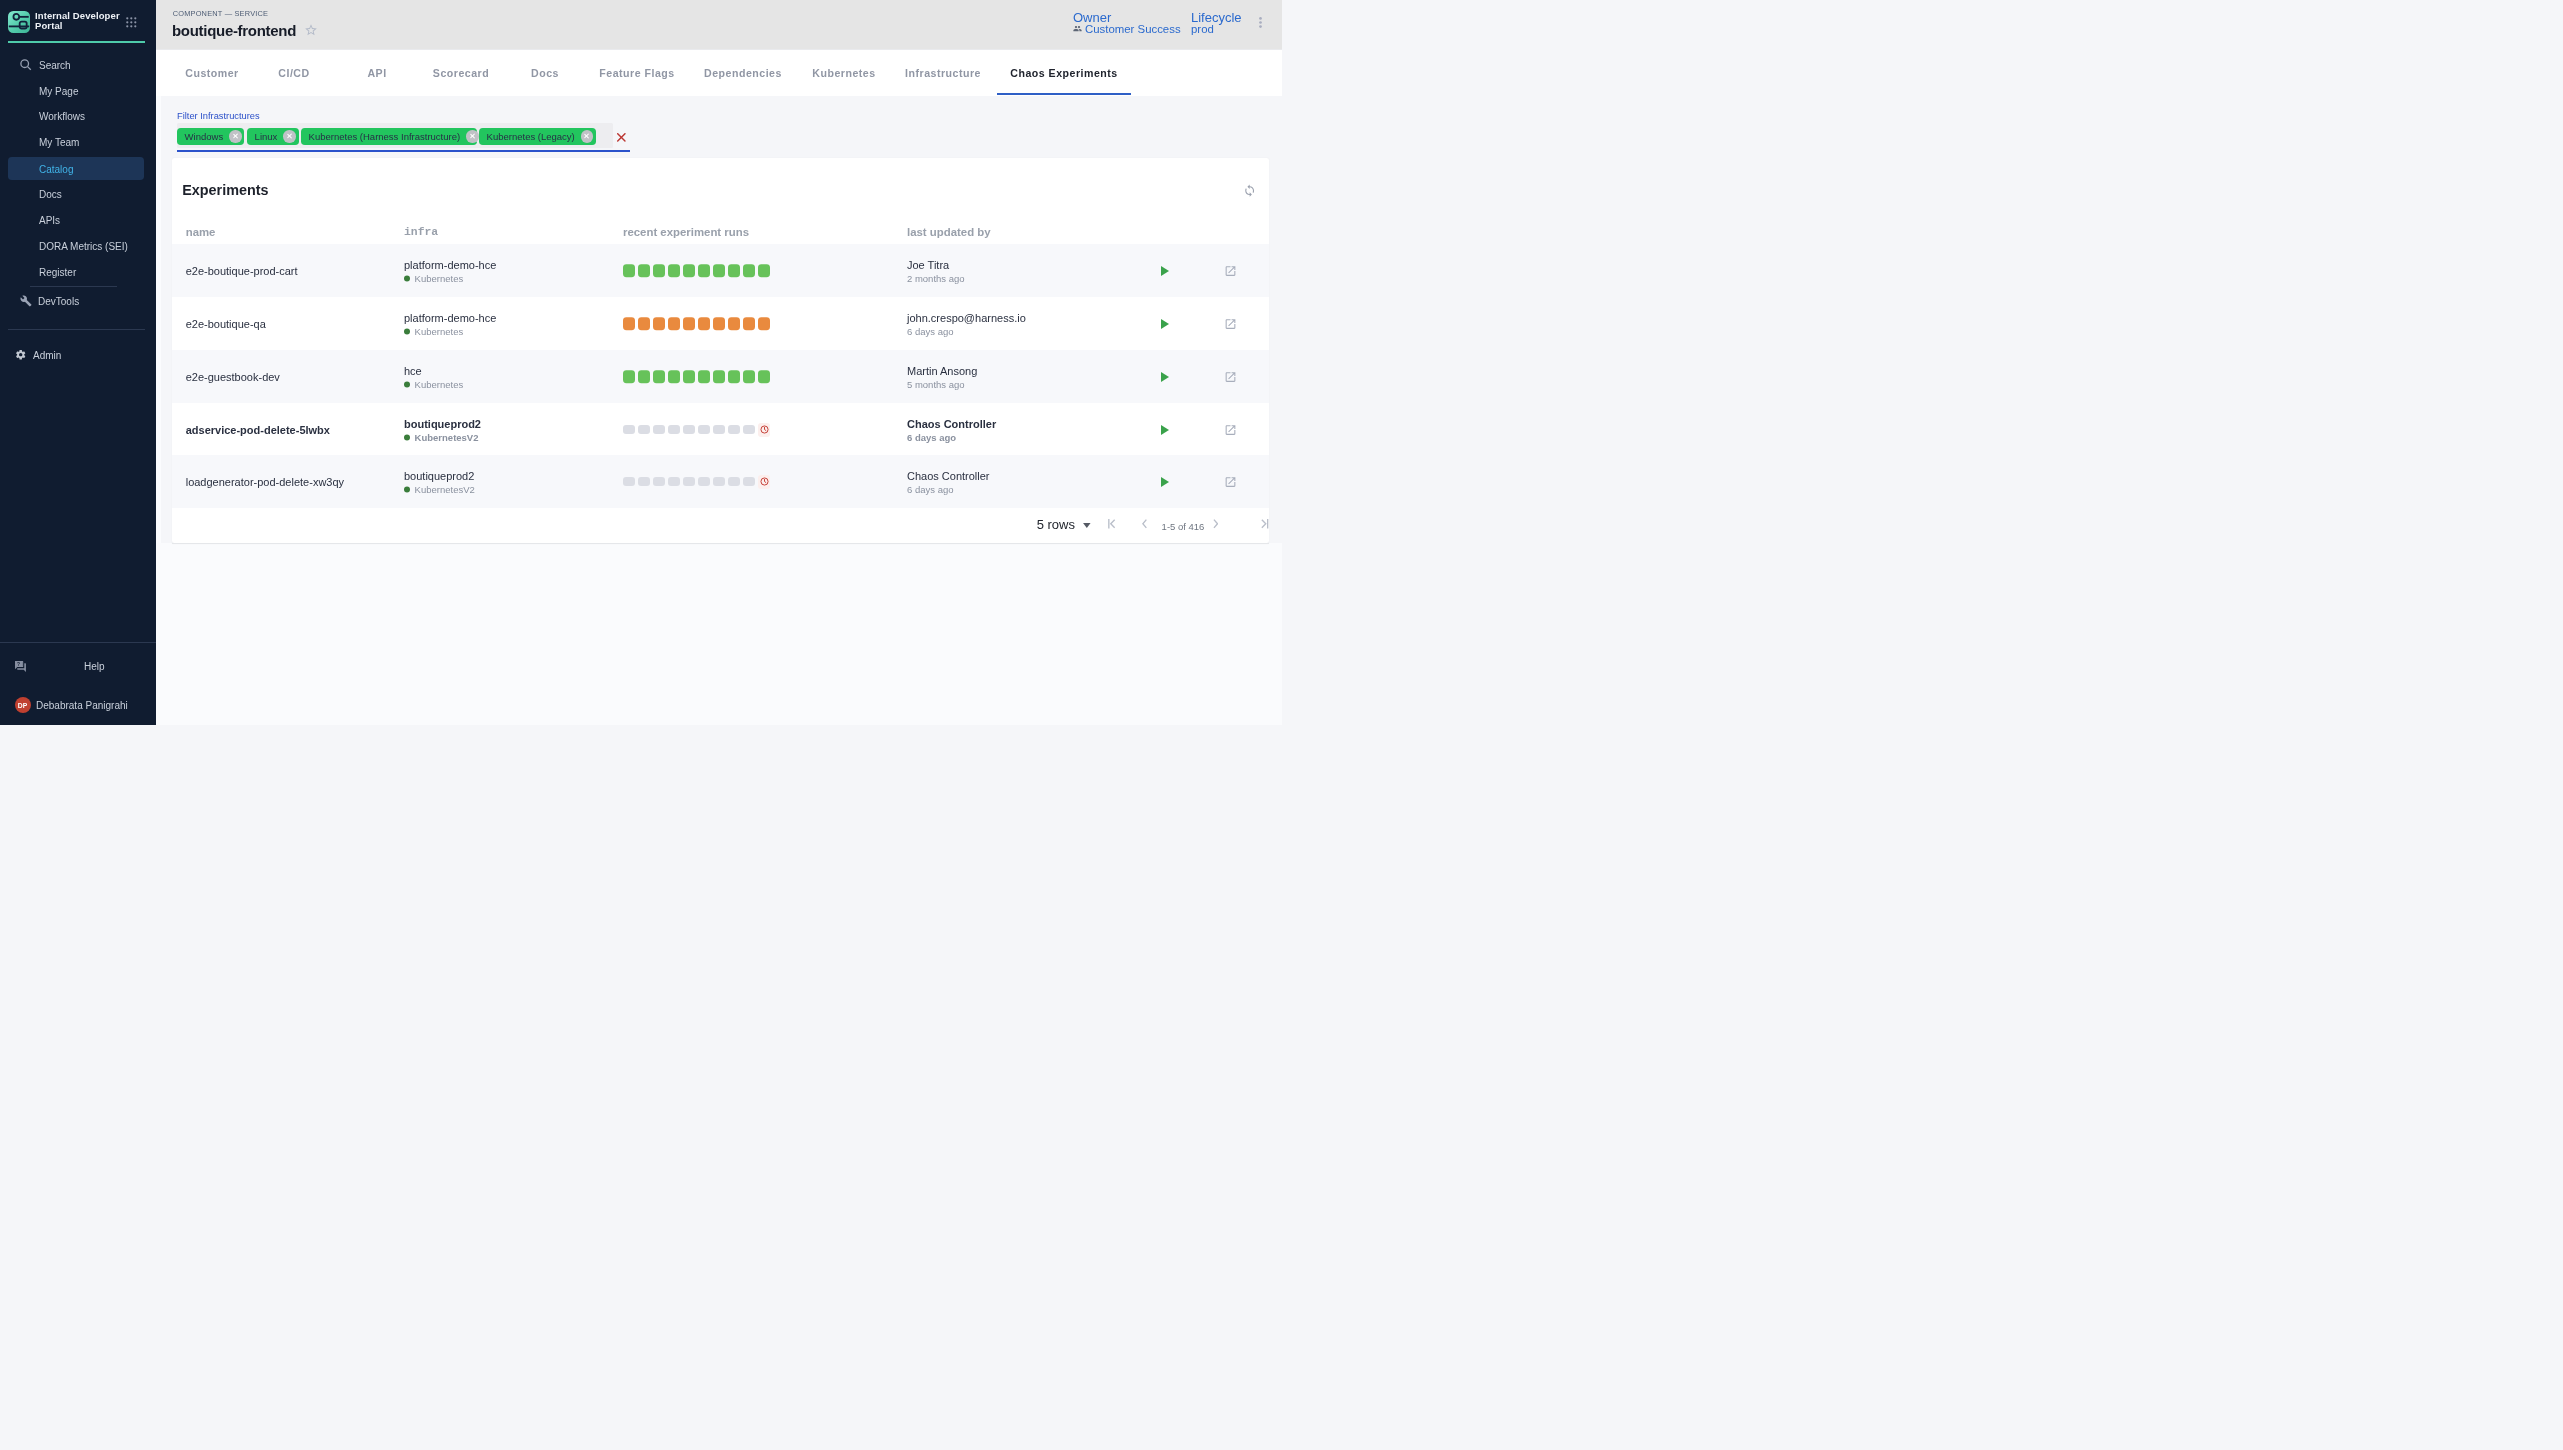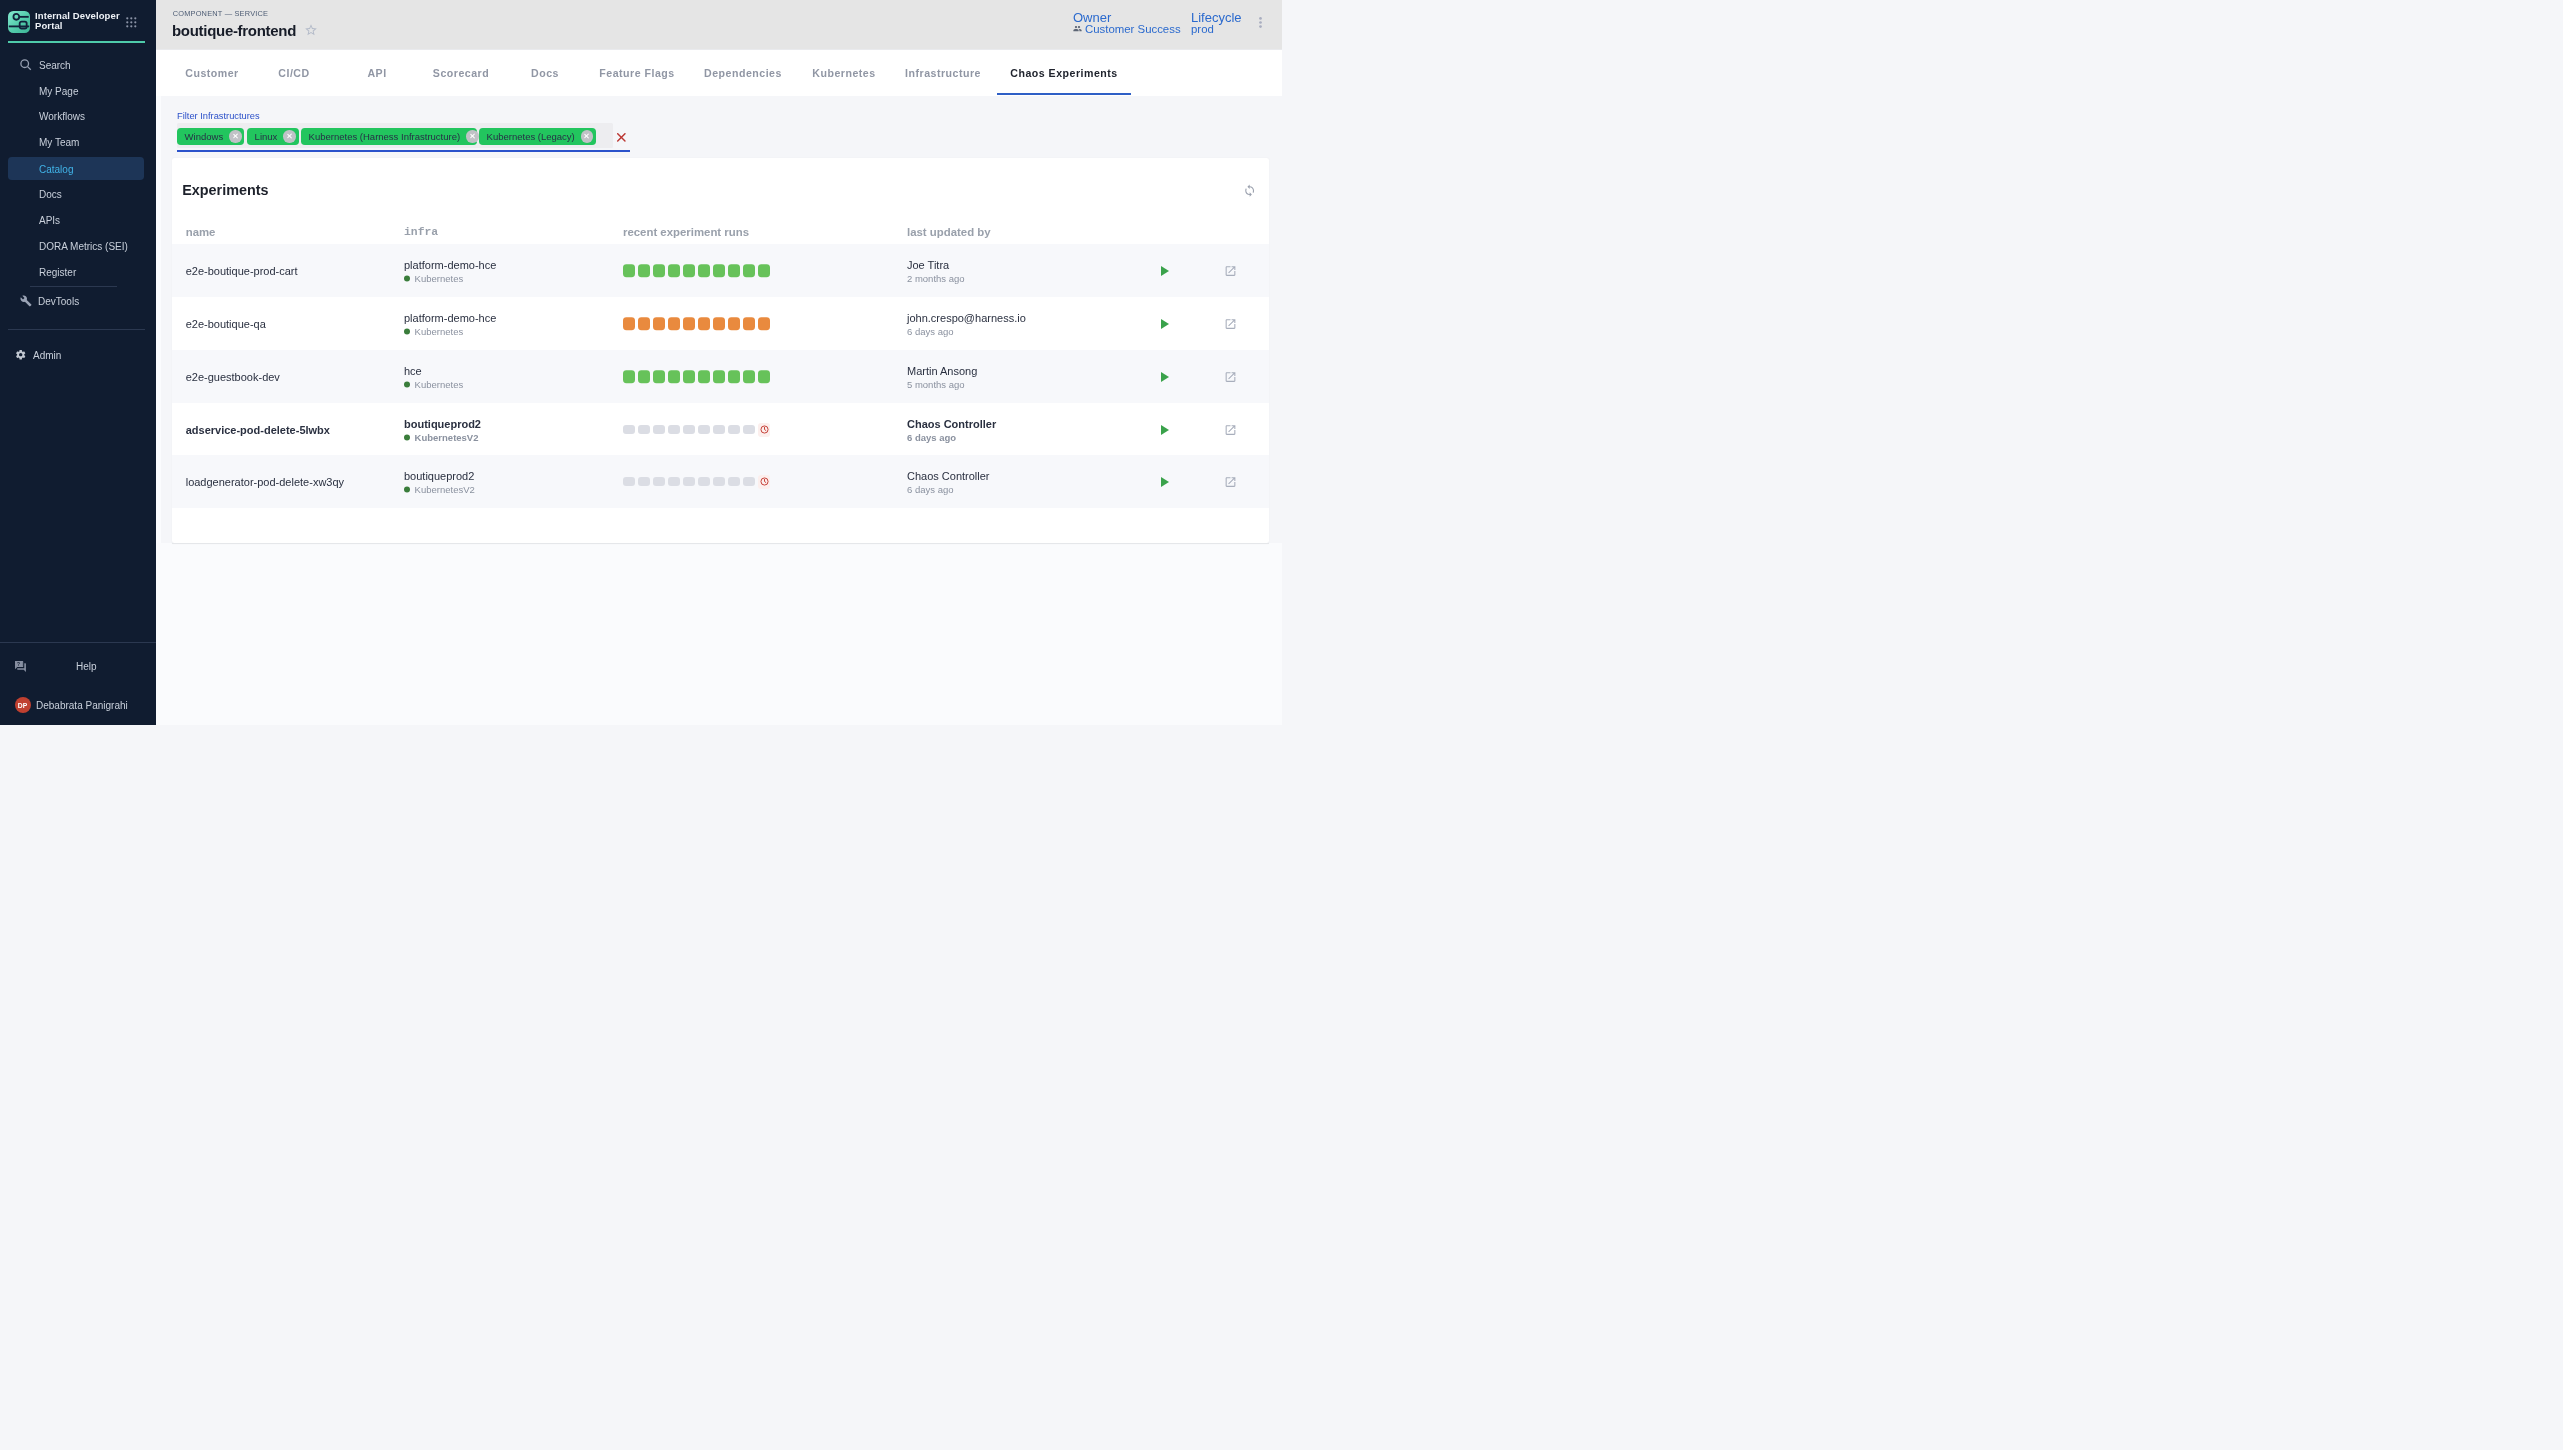--- a/index.html
+++ b/index.html
@@ -120,21 +120,21 @@
       <path d="M19.43 12.98c.04-.32.07-.64.07-.98 0-.34-.03-.66-.07-.98l2.11-1.65c.19-.15.24-.42.12-.64l-2-3.46c-.12-.22-.39-.3-.61-.22l-2.49 1c-.52-.4-1.08-.73-1.69-.98l-.38-2.65C14.46 2.18 14.25 2 14 2h-4c-.25 0-.46.18-.49.42l-.38 2.65c-.61.25-1.17.59-1.69.98l-2.49-1c-.23-.09-.49 0-.61.22l-2 3.46c-.13.22-.07.49.12.64l2.11 1.65c-.04.32-.07.65-.07.98 0 .33.03.66.07.98l-2.11 1.65c-.19.15-.24.42-.12.64l2 3.46c.12.22.39.3.61.22l2.49-1c.52.4 1.08.73 1.69.98l.38 2.65c.03.24.24.42.49.42h4c.25 0 .46-.18.49-.42l.38-2.65c.61-.25 1.17-.59 1.69-.98l2.49 1c.23.09.49 0 .61-.22l2-3.46c.12-.22.07-.49-.12-.64l-2.11-1.65zM12 15.5c-1.93 0-3.5-1.57-3.5-3.5s1.57-3.5 3.5-3.5 3.5 1.57 3.5 3.5-1.57 3.5-3.5 3.5z"></path>
     </svg>
     <div class="nav" style="left:33px; top:355px;">Admin</div>
     <div class="sdiv" style="left:0; top:642px; width:156px;"></div>
     <svg class="abs" style="left:14px; top:660px;" width="13" height="13" viewBox="0 0 24 24" fill="#878fa1">
       <path d="M15 4v7H5.17L4 12.17V4h11m1-2H3c-.55 0-1 .45-1 1v14l4-4h10c.55 0 1-.45 1-1V3c0-.55-.45-1-1-1z"></path>
       <path d="M2 2h13v10H5l-3 3z"></path>
       <path d="M21 6h-2v9H6v2c0 .55.45 1 1 1h11l4 4V7c0-.55-.45-1-1-1z"></path>
       <text x="8.5" y="10.5" font-size="9" font-weight="bold" fill="#101c30" text-anchor="middle">?</text>
     </svg>
-    <div class="nav" style="left:36px; top:666px;padding-left:40px;">Help</div>
+    <div class="nav" style="left:44px; top:666px;padding-left:40px;">Help</div>
     <div class="abs" style="left:14.6px; top:697px; width:16px; height:16px; border-radius:50%; background:#c04030; color:#fff; font-size:6.8px; font-weight:bold; display:flex; align-items:center; justify-content:center;">DP</div>
     <div class="nav" style="left:36px; top:705px; font-size:10px;">Debabrata Panigrahi</div>
   </div>
 
   <div id="header">
     <div class="eyebrow">COMPONENT — SERVICE</div>
     <div class="ptitle">boutique-frontend</div>
     <svg class="abs" style="left:148px; top:23px;" width="14" height="14" viewBox="0 0 24 24" fill="#b4bbc9">
       <path d="M22 9.24l-7.19-.62L12 2 9.19 8.63 2 9.24l5.46 4.73L5.82 21 12 17.27 18.18 21l-1.63-7.03L22 9.24zM12 15.4l-3.76 2.27 1-4.28-3.32-2.88 4.38-.38L12 6.1l1.71 4.04 4.38.38-3.32 2.88 1 4.28L12 15.4z"></path>
     </svg>
@@ -316,18 +316,39 @@
             </span>
           </div>
       <div class="lu1">Chaos Controller</div>
       <div class="lu2">6 days ago</div>
       <div class="play"></div>
       <svg class="launch" viewBox="0 0 24 24" fill="#a8aebc">
             <path d="M19 19H5V5h7V3H5c-1.11 0-2 .9-2 2v14c0 1.1.89 2 2 2h14c1.1 0 2-.9 2-2v-7h-2v7zM14 3v2h3.59l-9.83 9.83 1.41 1.41L19 6.41V10h2V3h-7z"></path>
           </svg>
     </div>
 
+    <div class="pgrow">
+      <div class="abs" style="right:194px; top:16px; transform:translateY(-50%); font-size:13px; color:#22262e;">5 rows</div>
+      <svg class="abs" style="left:911px; top:14.7px;" width="7.6" height="5" viewBox="0 0 12 8" fill="#555a64">
+            <path d="M0 0h12L6 8z"></path>
+          </svg>
+      <svg class="abs" style="left:935px; top:11.2px;" width="9.5" height="9.5" viewBox="0 0 11 14" fill="none" stroke="#b9bec9" stroke-width="2">
+            <line x1="1.2" y1="0" x2="1.2" y2="14"></line>
+            <polyline points="9.8,1 4,7 9.8,13"></polyline>
+          </svg>
+      <svg class="abs" style="left:970px; top:11.2px;" width="5.3" height="9.5" viewBox="0 0 7 14" fill="none" stroke="#b9bec9" stroke-width="2">
+            <polyline points="6,1 0.8,7 6,13"></polyline>
+          </svg>
+      <div class="abs" style="left:1011px; top:50%; transform:translate(-50%,-50%); font-size:9.5px; color:#6e7580;">1-5 of 416</div>
+      <svg class="abs" style="left:1041px; top:11.2px;" width="5.3" height="9.5" viewBox="0 0 7 14" fill="none" stroke="#b9bec9" stroke-width="2">
+            <polyline points="1,1 6.2,7 1,13"></polyline>
+          </svg>
+      <svg class="abs" style="left:1088px; top:11.2px;" width="9.5" height="9.5" viewBox="0 0 11 14" fill="none" stroke="#b9bec9" stroke-width="2">
+            <polyline points="1.2,1 7,7 1.2,13"></polyline>
+            <line x1="9.8" y1="0" x2="9.8" y2="14"></line>
+          </svg>
+    </div>
     <div class="pgdiv"></div>
   </div>
     </div>
 
 </div>
 
 
 </body></html>

